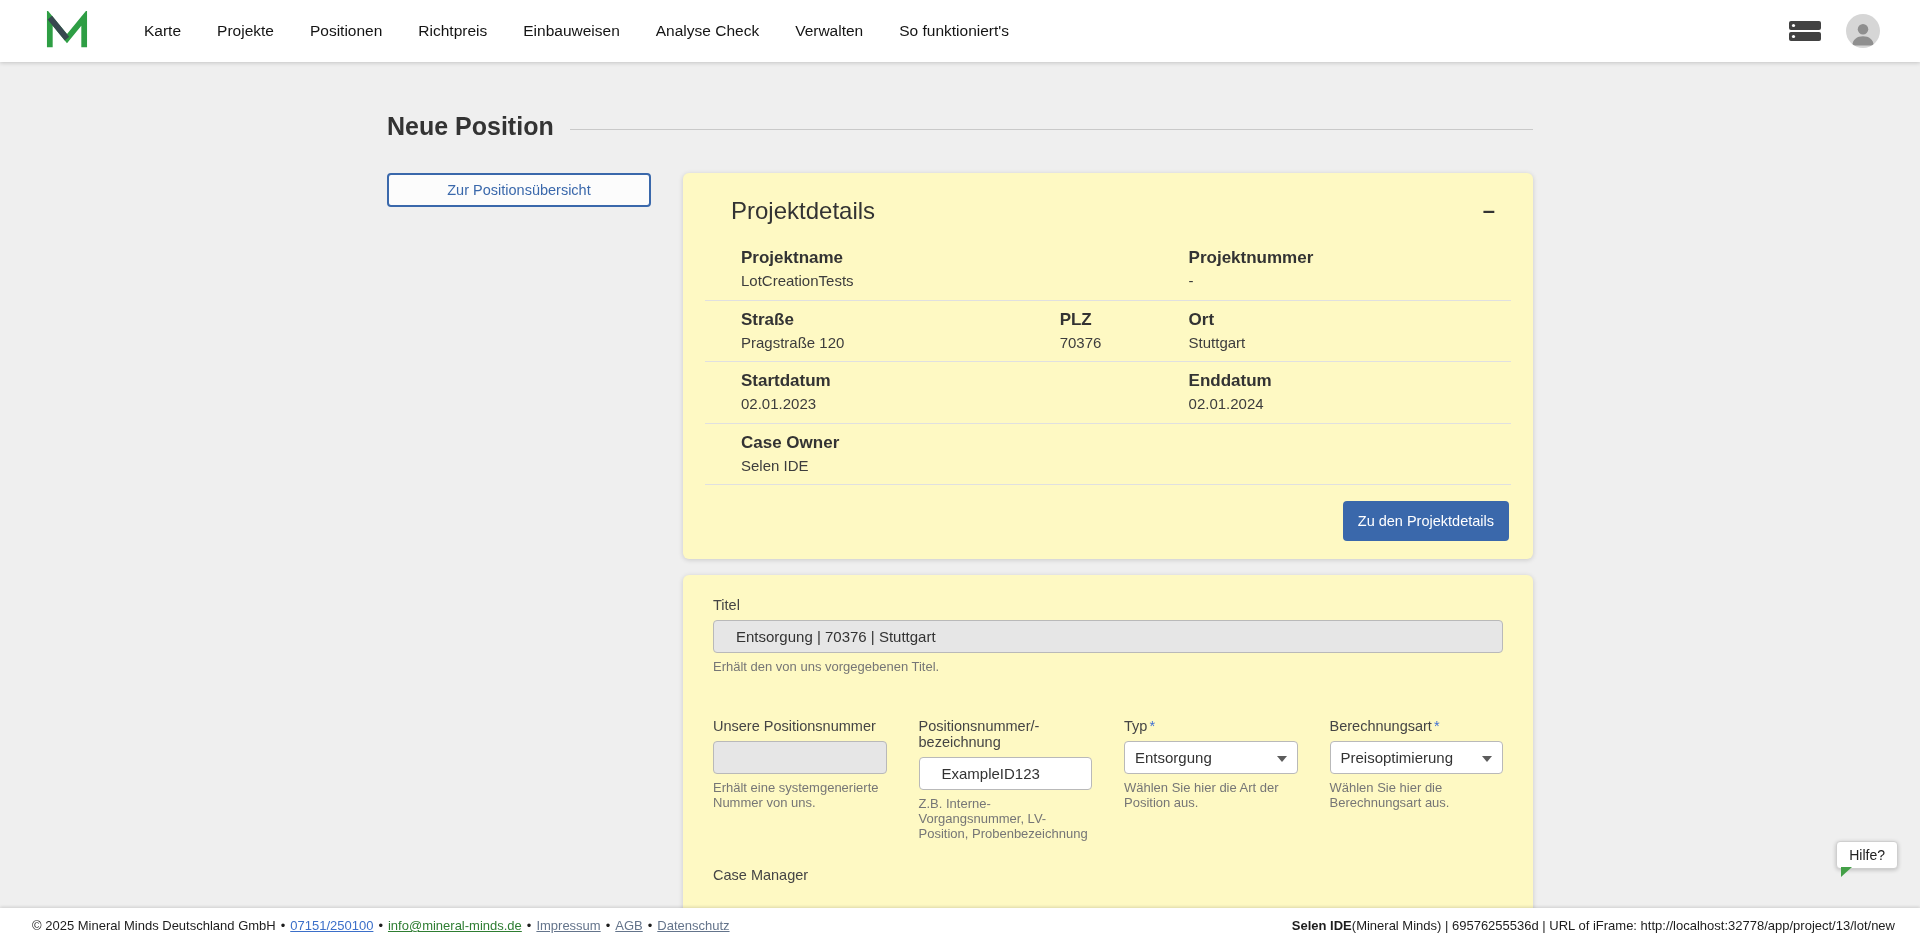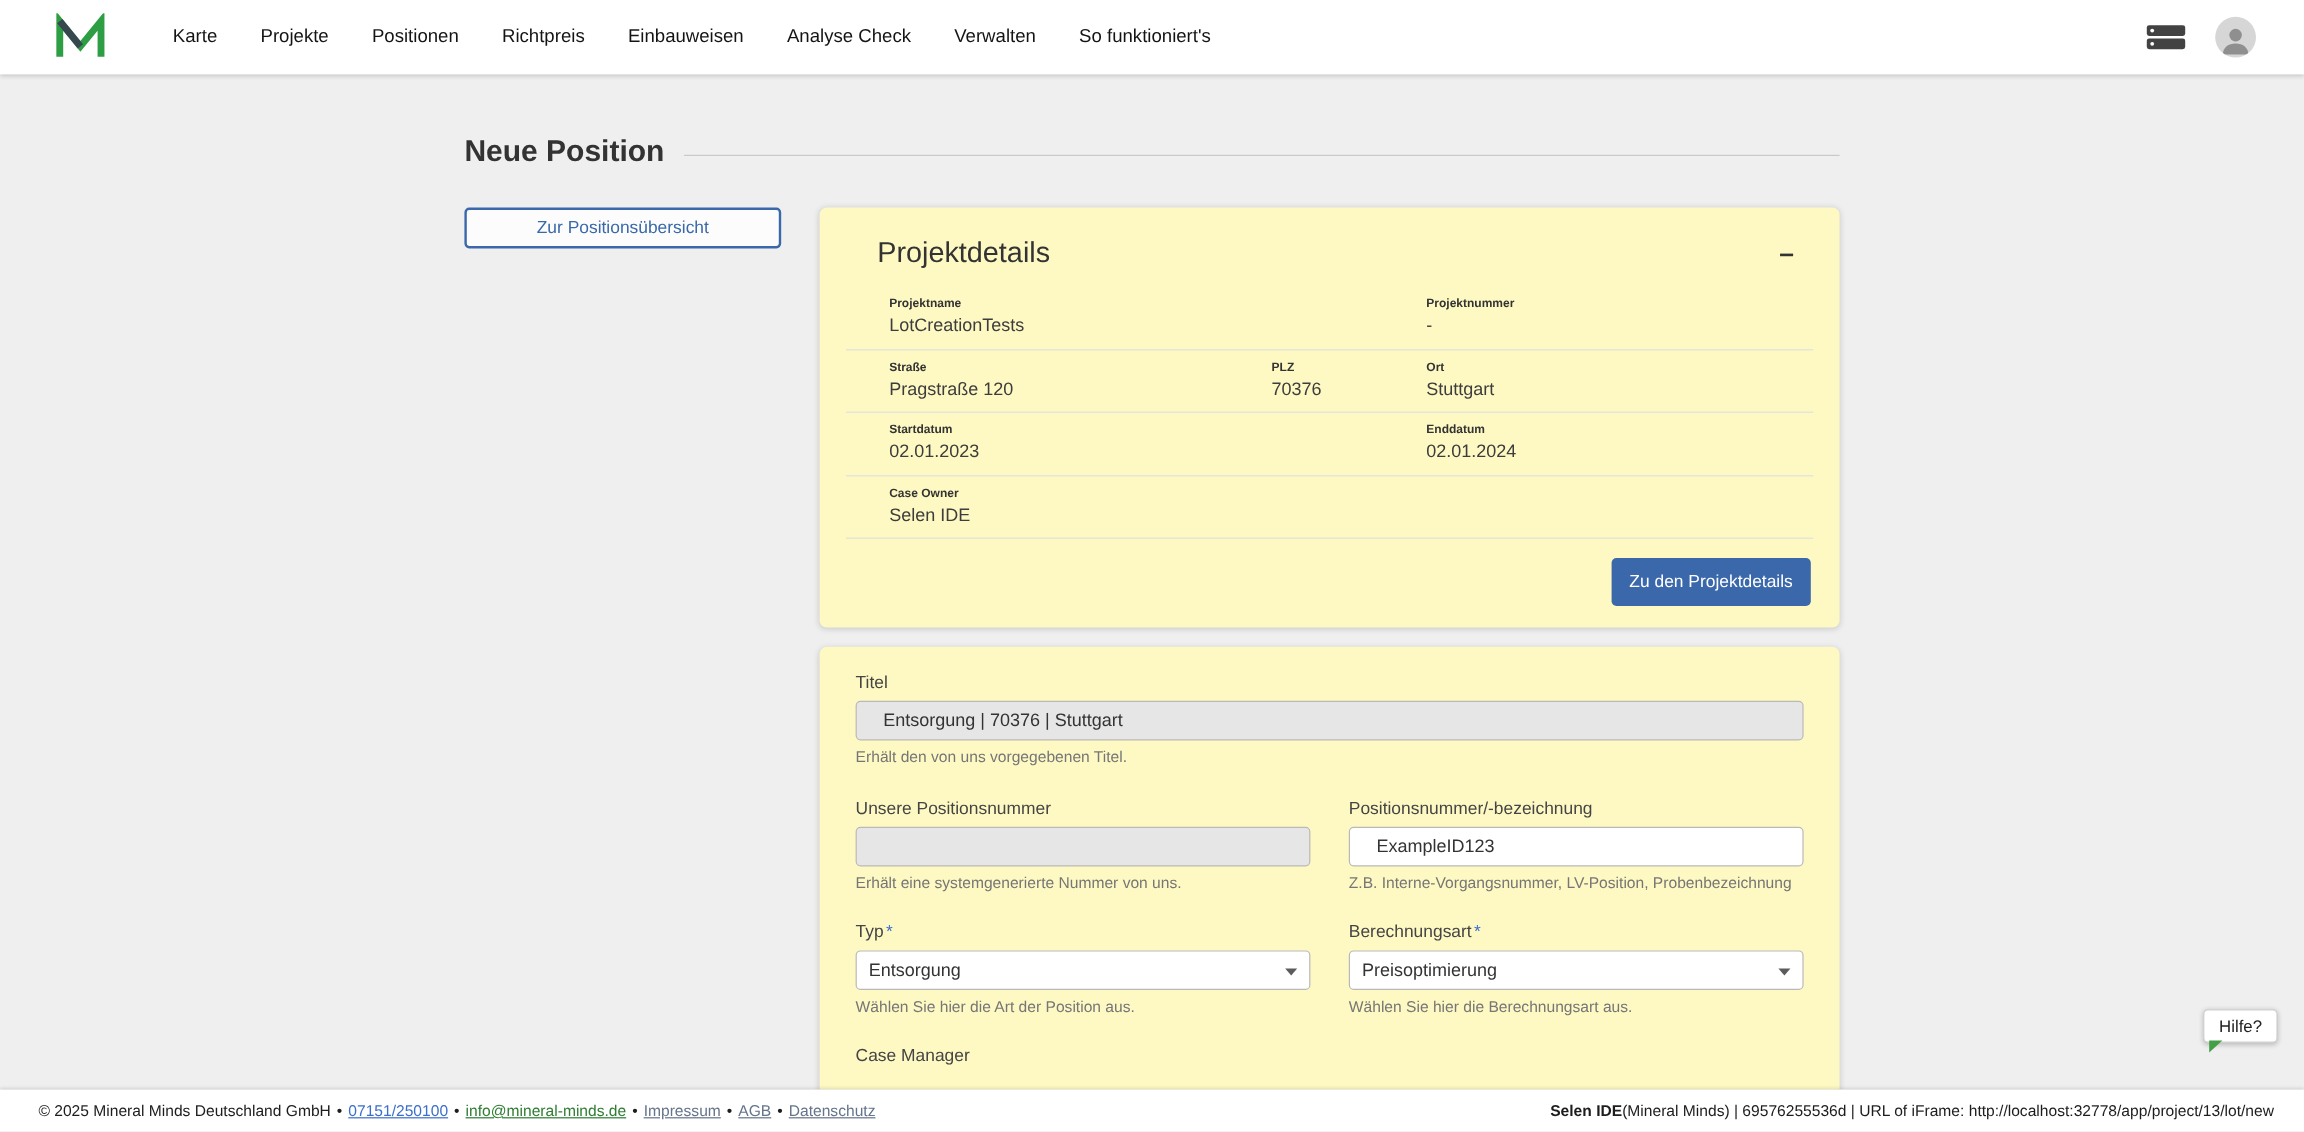--- a/index.html
+++ b/index.html
@@ -63,21 +63,21 @@
     background: none; border: none; cursor: pointer;
     font-size: 22px; font-weight: 700; color: #333; line-height: 1; font-family: inherit;
   }
 
   .detail-table { width: 100%; border-collapse: collapse; margin-top: 14px; }
   .detail-table td {
     border-bottom: 1px solid #e0e0e0;
     padding: 8px 0 9px; vertical-align: top;
   }
   .detail-table td.c1 { padding-left: 36px; }
-  .cell-label { font-size: 10px; font-weight: 700; color: #333; line-height: 1.3; }
+  .cell-label { font-size: 17px; font-weight: 700; color: #333; line-height: 1.3; }
   .cell-value { font-size: 15px; color: #3d3d3d; line-height: 1.3; margin-top: 2px; }
 
   .card1-actions { display: flex; justify-content: flex-end; margin-top: 16px; padding-right: 2px; }
   .primary-btn {
     background: #3a68ab; color: #fff; border: none; border-radius: 4px;
     height: 40px; padding: 0 15px; font-size: 14.5px; font-family: inherit; cursor: pointer;
   }
 
   .card-2 { margin-top: 16px; padding: 22px 30px 46px; }
   .field-label { font-size: 14.5px; color: #454545; margin-bottom: 7px; }
@@ -85,22 +85,22 @@
   .text-input {
     width: 100%; height: 33px;
     border: 1px solid #b9b9b9; border-radius: 4px;
     font-size: 15px; color: #333; padding: 0 22px;
     background: #fff; font-family: inherit;
   }
   .text-input:disabled { background: #e6e6e6; color: #333; opacity: 1; }
   .hint { font-size: 13px; color: #767676; margin-top: 6px; }
 
   .form-grid {
-    display: grid; grid-template-columns: 1fr 1fr;
-    column-gap: 32px; row-gap: 26px; margin-top: 28px;
+    display: grid; grid-template-columns: 1fr 1fr 1fr 1fr;
+    column-gap: 32px; row-gap: 26px; margin-top: 44px;
   }
   .select-box {
     position: relative; width: 100%; height: 33px;
     border: 1px solid #b9b9b9; border-radius: 4px; background: #fff;
     display: flex; align-items: center; padding: 0 26px 0 10px;
     font-size: 15px; color: #333; cursor: pointer;
   }
   .select-arrow {
     position: absolute; right: 10px; top: 50%; margin-top: -2px;
     width: 0; height: 0;

